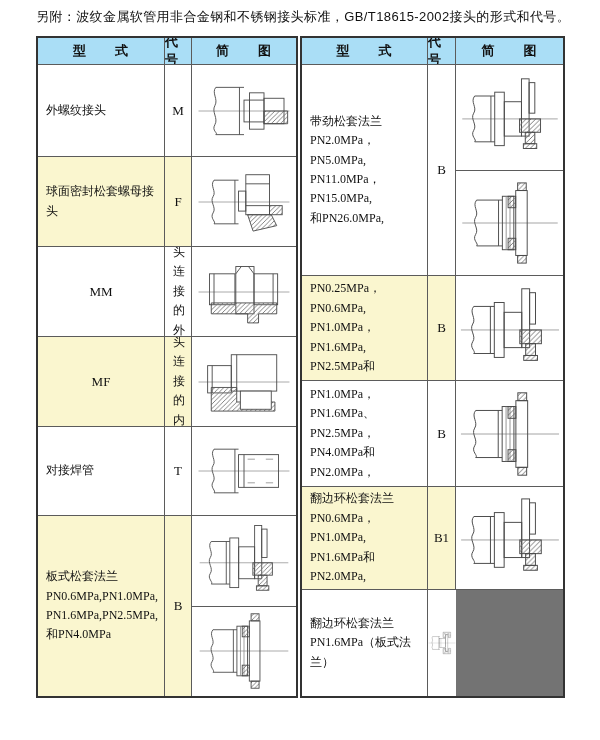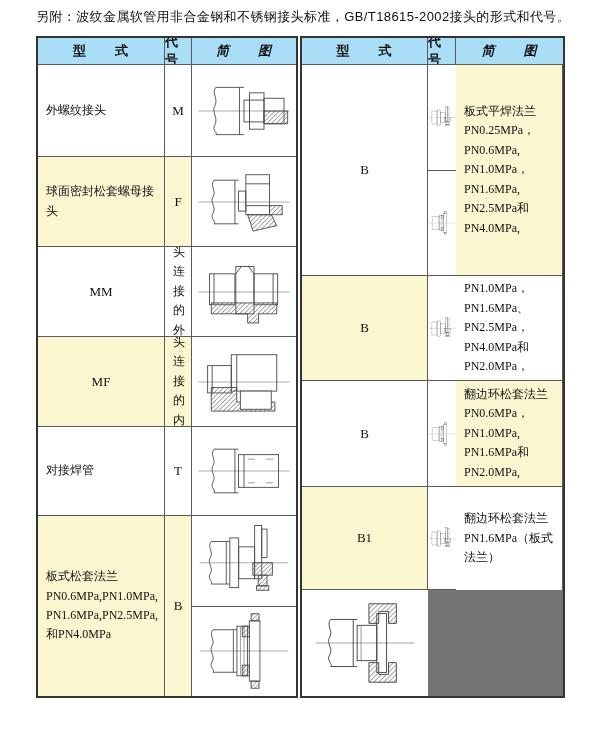--- a/index.html
+++ b/index.html
@@ -10,21 +10,21 @@
   .tbl{position:absolute;top:36px;display:grid;box-sizing:border-box;
        border:2px solid #333;background:#737373;}
   #tbl-left{left:36px;width:262px;height:662px;
        grid-template-columns:127px 27px 1fr;
        grid-template-rows:27px 92px 90px 90px 90px 89px 180px;}
   #tbl-right{left:300px;width:265px;height:662px;
        grid-template-columns:126px 28px 1fr;
        grid-template-rows:27px 211px 105px 106px 103px 106px;}
   .c{box-sizing:border-box;border-right:1px solid #5b5b5b;border-bottom:1px solid #5b5b5b;
      display:flex;align-items:center;overflow:hidden;background:#fff;}
-  .last-col{border-right:none;font-style:italic;}
+  .last-col{border-right:none;}
   .last-row{border-bottom:none;}
   .hd{background:#aadef6;justify-content:center;font-size:13px;font-weight:bold;
       letter-spacing:1px;}
   .type{font-size:12px;line-height:1.62;padding:4px 4px 4px 8px;white-space:pre-line;
         font-family:"Liberation Serif",serif;}
   .code{justify-content:center;font-size:13px;font-family:"Liberation Serif",serif;}
   .hl{background:#faf6cf;}
   .diag{justify-content:center;padding:0;}
   .diag.split{flex-direction:column;align-items:stretch;}
   .half{flex:1 1 50%;display:flex;align-items:center;justify-content:center;}
@@ -172,20 +172,24 @@
         </svg>
       </div>
     </div>
   </div>
 
   <div id="tbl-right" class="tbl">
     <div class="c hd">型　　式</div>
     <div class="c hd">代号</div>
     <div class="c hd last-col">简　　图</div>
 
+    <div class="c type">带劲松套法兰
+PN2.0MPa，PN5.0MPa,
+PN11.0MPa，PN15.0MPa,
+和PN26.0MPa,</div>
     <div class="c code">B</div>
     <div class="c diag split last-col">
       <div class="half top">
         <svg class="fig" width="102" height="84" viewBox="0 0 104 88">
           <line class="cl" x1="2" y1="46" x2="102" y2="46"></line>
           <path d="M36 22 L15 22 C10 28 18 34 14 40 C10 46 18 52 14 58 C10 64 18 68 15 70 L36 70"></path>
           <line x1="32" y1="22" x2="32" y2="70"></line>
           <rect x="36" y="18" width="10" height="56"></rect>
           <rect x="46" y="28" width="18" height="36"></rect>
           <rect x="64" y="4" width="8" height="60"></rect>

